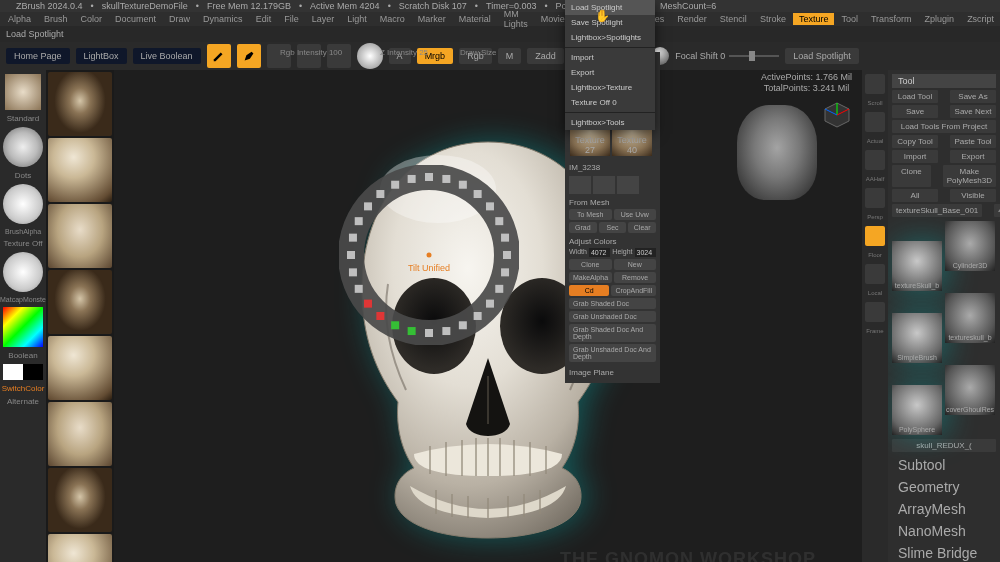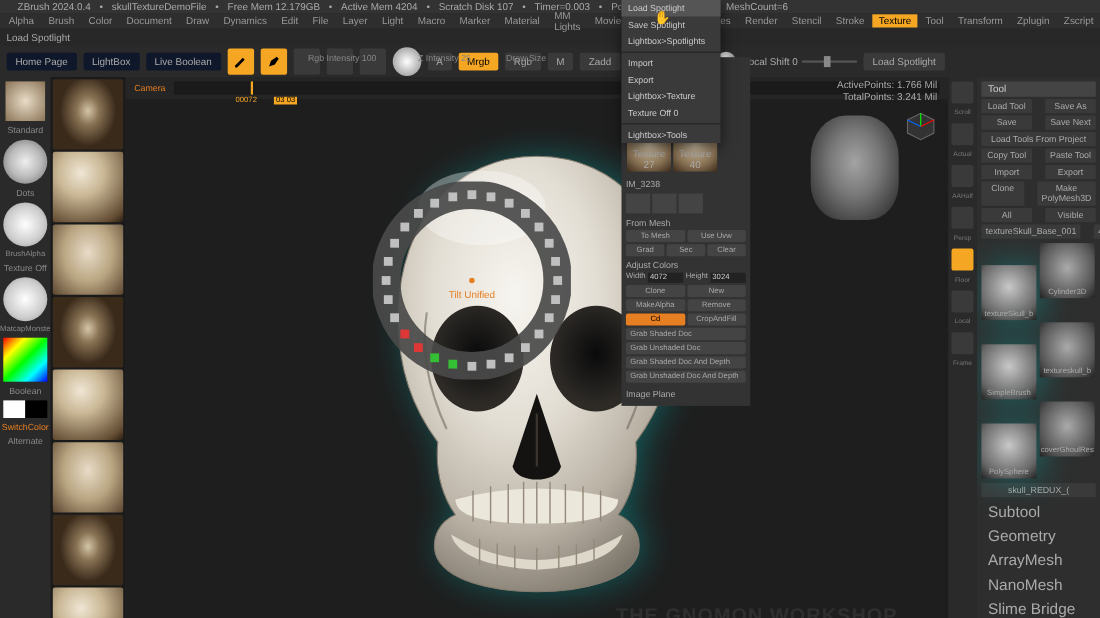--- a/index.html
+++ b/index.html
@@ -40,21 +40,21 @@
 .tl-label{position:absolute;top:14px;font-size:7px;color:#f5a623}
 .skull{width:340px;height:420px;position:relative;margin-top:20px;filter:drop-shadow(5px 0 15px rgba(0,200,200,.35))}
 .skull svg{width:100%;height:100%}
 .radial-menu{position:absolute;top:95px;left:225px;width:180px;height:180px;pointer-events:none}
 .radial-menu svg{width:100%;height:100%}
 .corner-cube{position:absolute;top:30px;right:10px;width:30px;height:30px}
 .dropdown{position:absolute;top:0;left:565px;width:90px;background:#3a3a3a;z-index:100;box-shadow:0 4px 12px rgba(0,0,0,.6)}
 .dropdown .ditem{padding:3px 6px;font-size:8px;color:#ccc;cursor:pointer}
 .dropdown .ditem:hover,.dropdown .ditem.hover{background:#555}
 .dropdown .sep{height:1px;background:#222;margin:2px 0}
-.texture-panel{position:absolute;top:52px;left:565px;width:117px;background:#333;padding:4px;z-index:90}
+.texture-panel{position:absolute;top:52px;left:565px;width:95px;background:#333;padding:4px;z-index:90}
 .tex-thumb{width:40px;height:40px;background:#222;display:inline-block;margin:1px;font-size:7px;text-align:center;position:relative}
 .tex-thumb span{position:absolute;bottom:1px;left:0;right:0}
 .tex-thumb.skull-t{background:radial-gradient(circle at 50% 40%,#d4c5a8,#8a7355 60%,#3a2a1a)}
 .tp-label{font-size:8px;margin:4px 0 2px}
 .tp-row{display:flex;gap:2px;margin:2px 0}
 .tp-btn{flex:1;padding:2px 4px;background:#444;font-size:7px;text-align:center;border-radius:2px;cursor:pointer}
 .tp-btn.or{background:#e67e22;color:#000}
 .tp-input{width:45px;padding:1px 2px;background:#222;font-size:7px;border:none;color:#ccc}
 .right-strip{width:26px;background:#2a2a2a;display:flex;flex-direction:column;align-items:center;padding-top:4px;gap:6px}
 .rs-icon{width:20px;height:20px;background:#3a3a3a;border-radius:2px;cursor:pointer;display:flex;align-items:center;justify-content:center}
@@ -64,21 +64,21 @@
 .rp-title{background:#444;padding:2px 6px;font-size:9px;color:#ccc;margin-bottom:2px}
 .rp-row{display:flex;gap:12px;margin:2px 0}
 .rp-btn{flex:1;padding:2px 4px;background:#3a3a3a;font-size:8px;text-align:center;cursor:pointer;border-radius:1px}
 .tool-grid{display:grid;grid-template-columns:1fr 1fr;gap:2px;margin:4px 0}
 .tool-thumb{width:50px;height:50px;background:#222;font-size:7px;text-align:center;position:relative;display:flex;align-items:end;justify-content:center;padding:2px}
 .tool-thumb.skull{background:radial-gradient(circle at 50% 40%,#c8c8c8,#666 70%,#222)}
 .tool-thumb.head{background:radial-gradient(ellipse at 50% 45%,#aaa,#555 70%,#222)}
 .subtool-list{display:flex;flex-direction:column}
 .st-item{padding:3px 6px;font-size:14px;color:#aaa;cursor:pointer}
 .head-ref{position:absolute;top:35px;right:45px;width:80px;height:95px;background:radial-gradient(ellipse at 50% 45%,#bbb 0%,#888 40%,#444 80%,#222 100%);border-radius:40% 40% 35% 35%;opacity:.85}
-.stats{position:absolute;top:2px;right:10px;font-size:8px;color:#999;text-align:right;line-height:11px}
+.stats{position:absolute;top:2px;right:10px;font-size:8px;color:#999;text-align:center;line-height:11px}
 .watermark{position:absolute;bottom:8px;right:46px;font-size:18px;color:rgba(255,255,255,.08);font-weight:bold;letter-spacing:1px}
 .cursor{position:absolute;top:9px;left:595px;z-index:200;font-size:12px;color:#fff}
 .secondary-bar{height:16px;background:#282828;display:flex;align-items:center;padding:0 6px;font-size:8px;color:#888;gap:8px}
 </style>
 </head>
 <body>
 
 <div class="titlebar">
   <span>ZBrush 2024.0.4</span>
     <span>•</span>
@@ -168,28 +168,20 @@
     <div class="thumb t2"></div>
     <div class="thumb t3"></div>
     <div class="thumb t1"></div>
     <div class="thumb t2"></div>
     <div class="thumb t3"></div>
     <div class="thumb t1"></div>
     <div class="thumb t2"></div>
   </div>
 
   <div class="viewport">
-    <div class="timeline">
-      <span class="camera">Camera</span>
-      <div class="tl-track">
-        <div class="tl-marker" style="left:10%"></div>
-        <div class="tl-label" style="left:8%;color:#f5a623">00072</div>
-        <div class="tl-label" style="left:13%;background:#f5a623;color:#000;padding:0 2px">03 03</div>
-      </div>
-    </div>
 
     <div class="stats">
       <div>ActivePoints: 1.766 Mil</div>
       <div>TotalPoints: 3.241 Mil</div>
     </div>
 
     <div class="head-ref"></div>
 
     <div class="skull">
       <svg viewBox="0 0 340 420">

